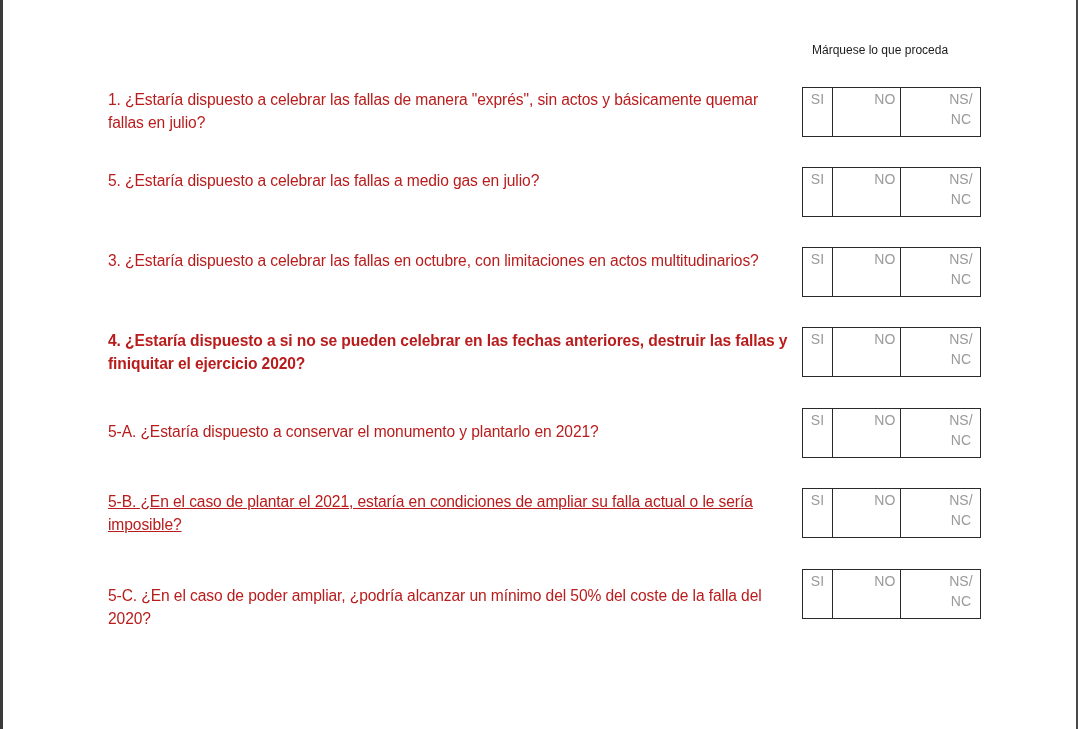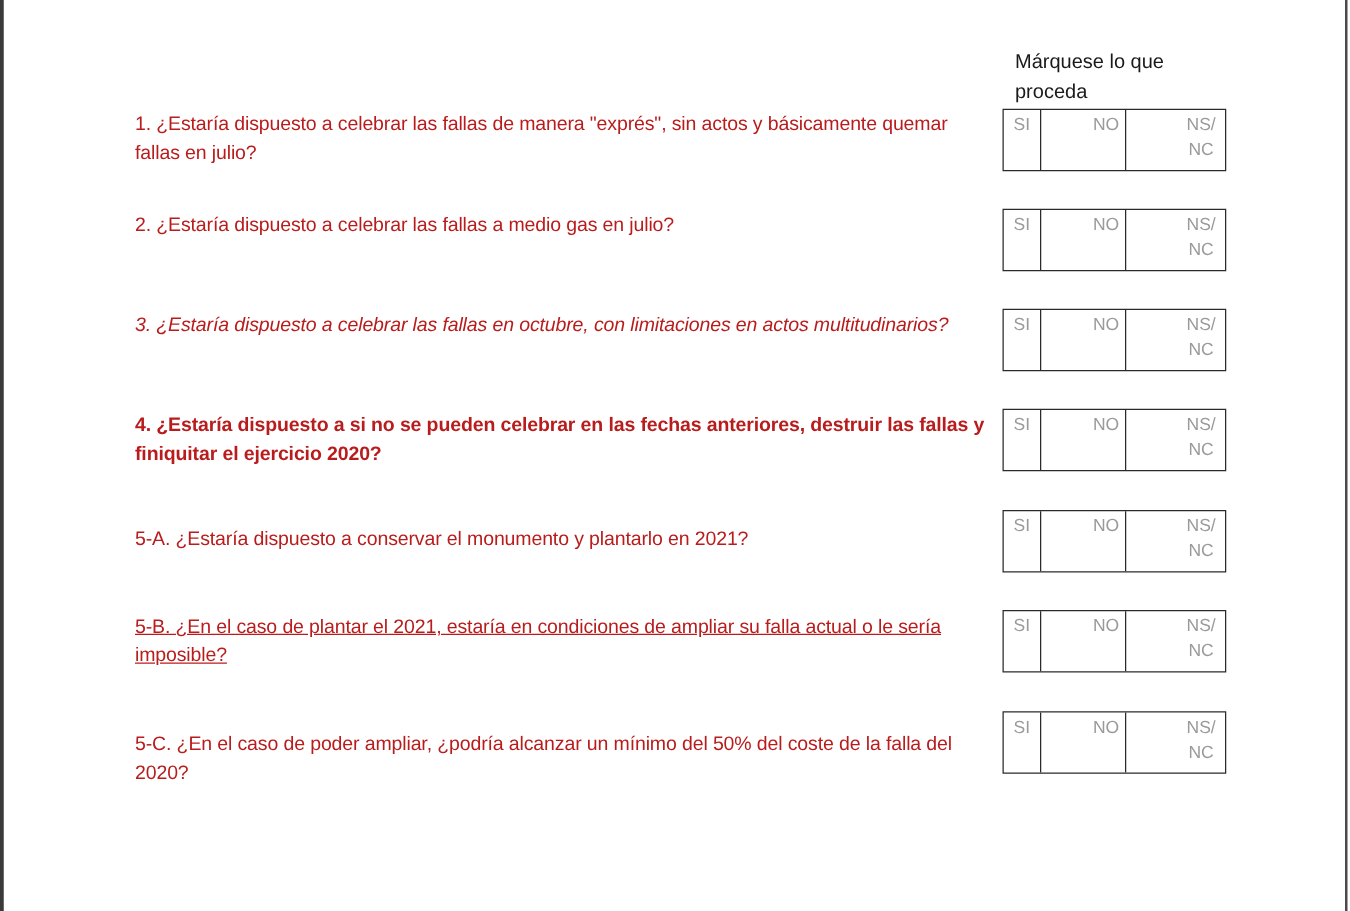--- a/index.html
+++ b/index.html
@@ -6,21 +6,21 @@
   body {
     width:1080px; height:729px; position:relative; overflow:hidden;
     background:#ffffff;
     font-family:"Liberation Sans", "DejaVu Sans", sans-serif;
     color:#1a1a1a;
   }
   .page-border-left { position:absolute; left:0; top:0; width:3px; height:729px; background:#3a3a3a; }
   .page-border-right { position:absolute; left:1076px; top:0; width:2px; height:729px; background:#4a4a4a; }
   .instruction {
     position:absolute; left:812px; top:38px; width:160px;
-    font-size:16px; line-height:24px; color:#1a1a1a;
+    font-size:12px; line-height:24px; color:#1a1a1a;
   }
   .question {
     position:absolute; left:108px; width:690px;
     font-size:15.6px; line-height:23px; color:#b91c1c;
     letter-spacing:-0.1px;
   }
   .answer-box {
     position:absolute; left:802px; width:177px; height:48px;
     border:1.5px solid #2a2a2a; display:flex; box-sizing:content-box;gap:37px;
   }
@@ -40,28 +40,28 @@
 
 <div class="instruction">Márquese lo que proceda</div>
 
 <div class="question" style="top:88px;">1.  ¿Estaría dispuesto a celebrar las fallas de manera "exprés", sin actos y básicamente quemar fallas en julio?</div>
 <div class="answer-box" style="top:87px;">
   <div class="cell cell-si">SI</div>
   <div class="cell cell-no">NO</div>
   <div class="cell cell-nsnc">NS/NC</div>
 </div>
 
-<div class="question" style="top:169px;">2. ¿Estaría dispuesto a celebrar las fallas a medio gas en julio?</div>
+<div class="question" style="top:169px;">5. ¿Estaría dispuesto a celebrar las fallas a medio gas en julio?</div>
 <div class="answer-box" style="top:167px;">
   <div class="cell cell-si">SI</div>
   <div class="cell cell-no">NO</div>
   <div class="cell cell-nsnc">NS/NC</div>
 </div>
 
-<div class="question" style="top:249px;font-style:italic;">3. ¿Estaría dispuesto a celebrar las fallas en octubre, con limitaciones en actos multitudinarios?</div>
+<div class="question" style="top:249px;">3. ¿Estaría dispuesto a celebrar las fallas en octubre, con limitaciones en actos multitudinarios?</div>
 <div class="answer-box" style="top:247px;">
   <div class="cell cell-si">SI</div>
   <div class="cell cell-no">NO</div>
   <div class="cell cell-nsnc">NS/NC</div>
 </div>
 
 <div class="question" style="top:329px;font-weight:bold;">4. ¿Estaría dispuesto a si no se pueden celebrar en las fechas anteriores, destruir las fallas y  finiquitar el ejercicio 2020?</div>
 <div class="answer-box" style="top:327px;">
   <div class="cell cell-si">SI</div>
   <div class="cell cell-no">NO</div>

